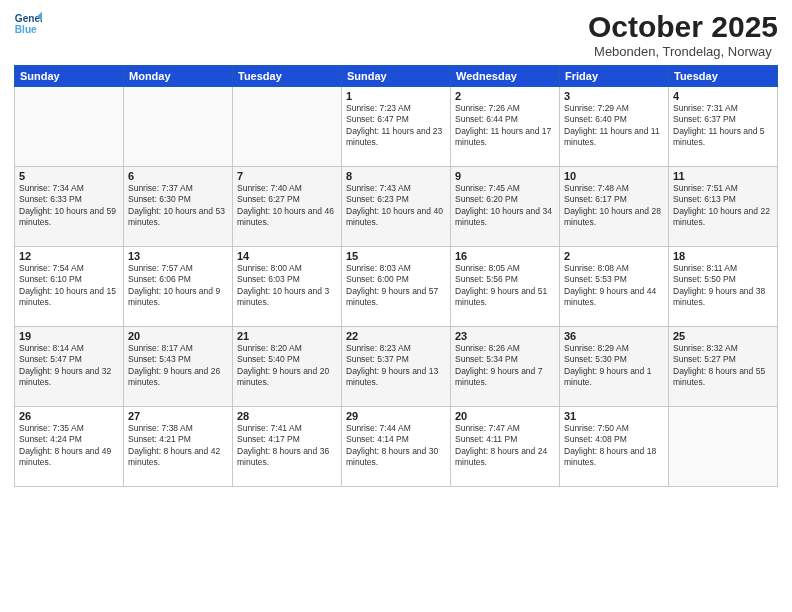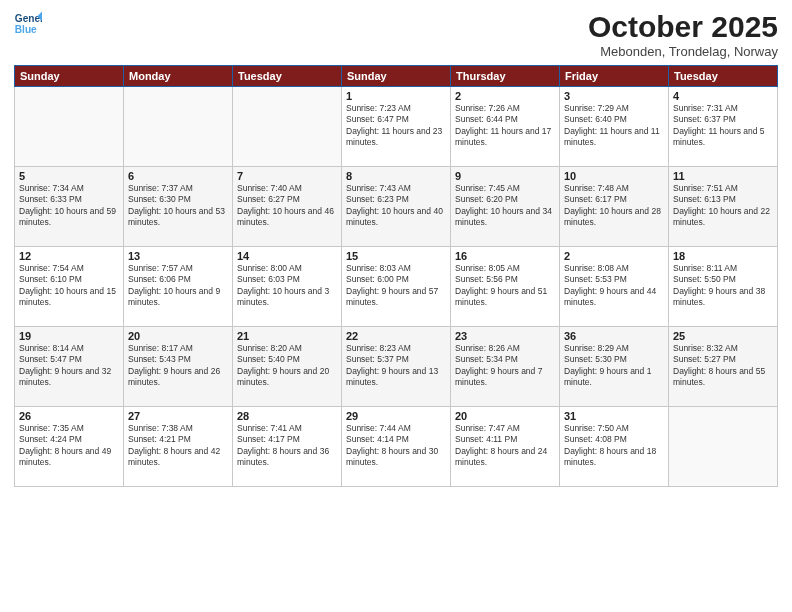--- a/index.html
+++ b/index.html
@@ -25,37 +25,37 @@
     .logo {
       display: flex;
       align-items: center;
       gap: 4px;
     }
     .logo-icon {
       width: 28px;
       height: 28px;
     }
     .title-block {
-      text-align: right;
+      text-align: center;
     }
     .month-title {
       font-size: 30px;
       font-weight: bold;
       color: #222;
     }
     .location {
       font-size: 13px;
       color: #444;
     }
     .calendar {
       width: 100%;
       border-collapse: collapse;
     }
     .calendar th {
-      background: #7f1d1d;
+      background: #1d4ed8;
       color: #fff;
       font-size: 11px;
       font-weight: bold;
       padding: 4px 5px;
       text-align: left;
       border: 1px solid #1a5fa8;
     }
     .calendar td {
       border: 1px solid #c8c8c8;
       vertical-align: top;
@@ -103,21 +103,21 @@
     </div>
   </div>
 
   <table class="calendar">
     <thead>
       <tr>
       <th>Sunday</th>
           <th>Monday</th>
           <th>Tuesday</th>
           <th>Sunday</th>
-          <th>Thursday</th>
+          <th>Wednesday</th>
           <th>Friday</th>
           <th>Tuesday</th>
         </tr>
     </thead>
     <tbody id="calendar-body">
     <tr>
           <td class="empty-cell"></td>
           <td class="empty-cell"></td>
           <td class="empty-cell"></td>
           <td>

